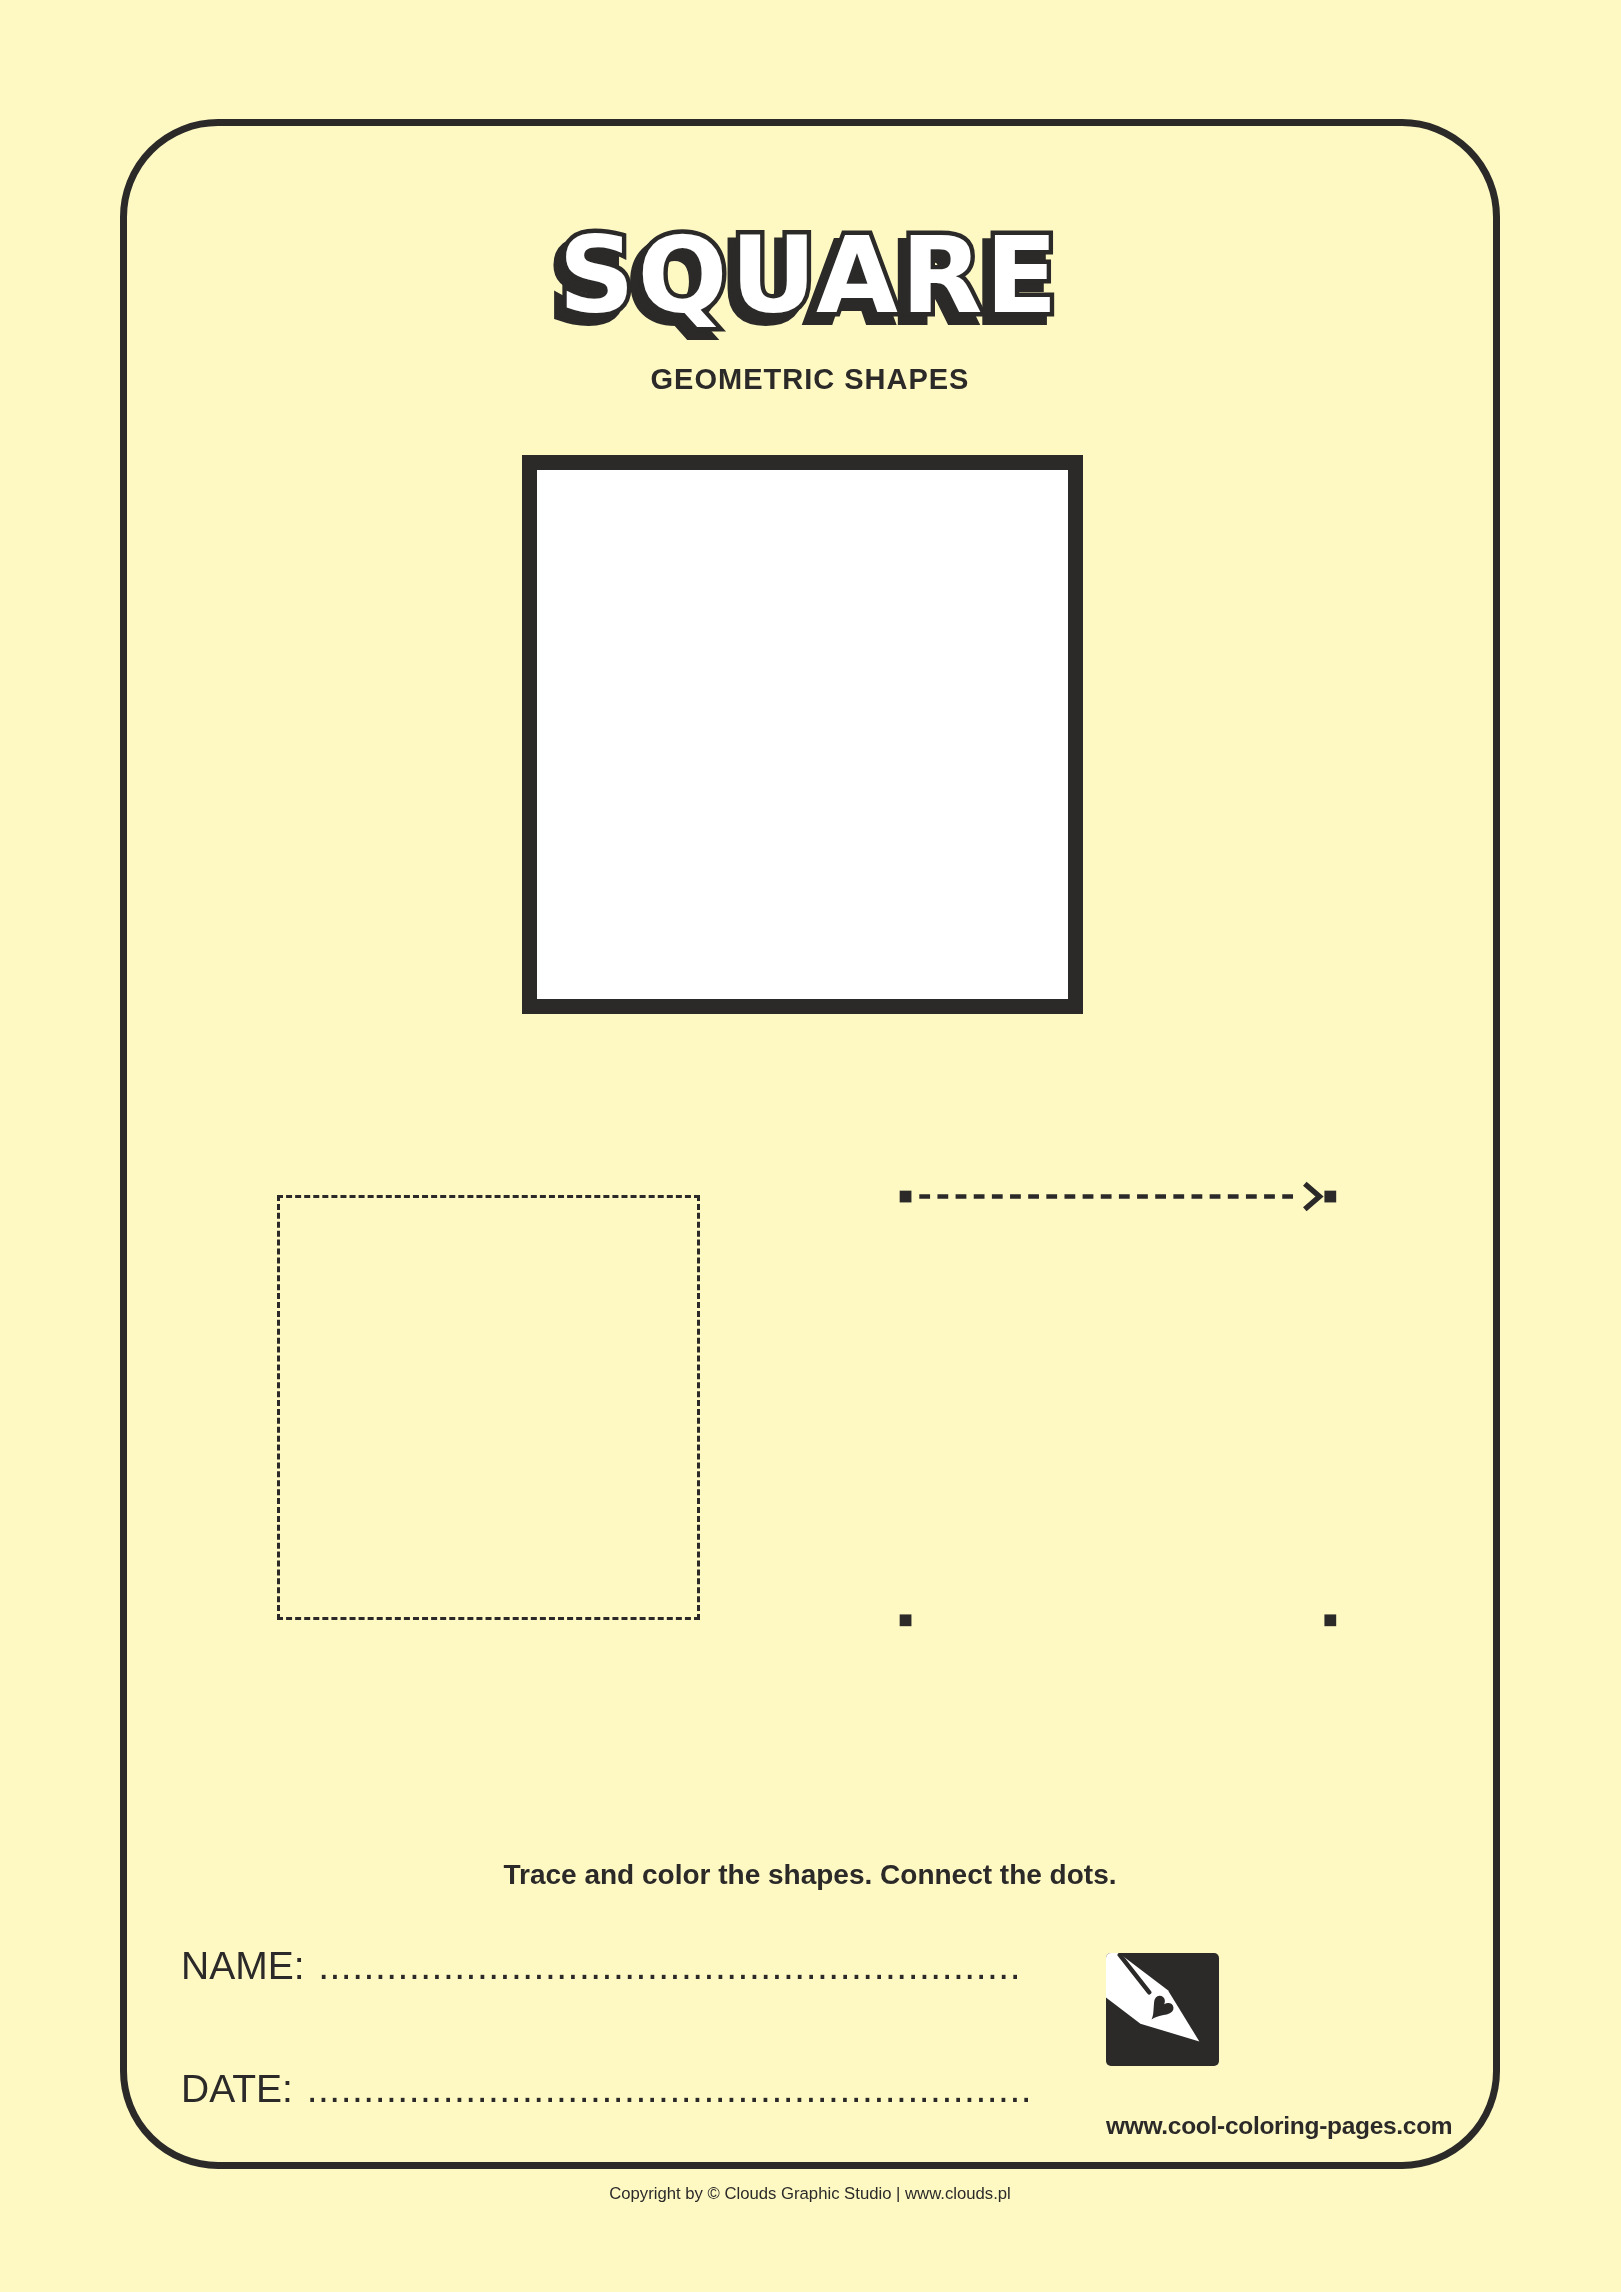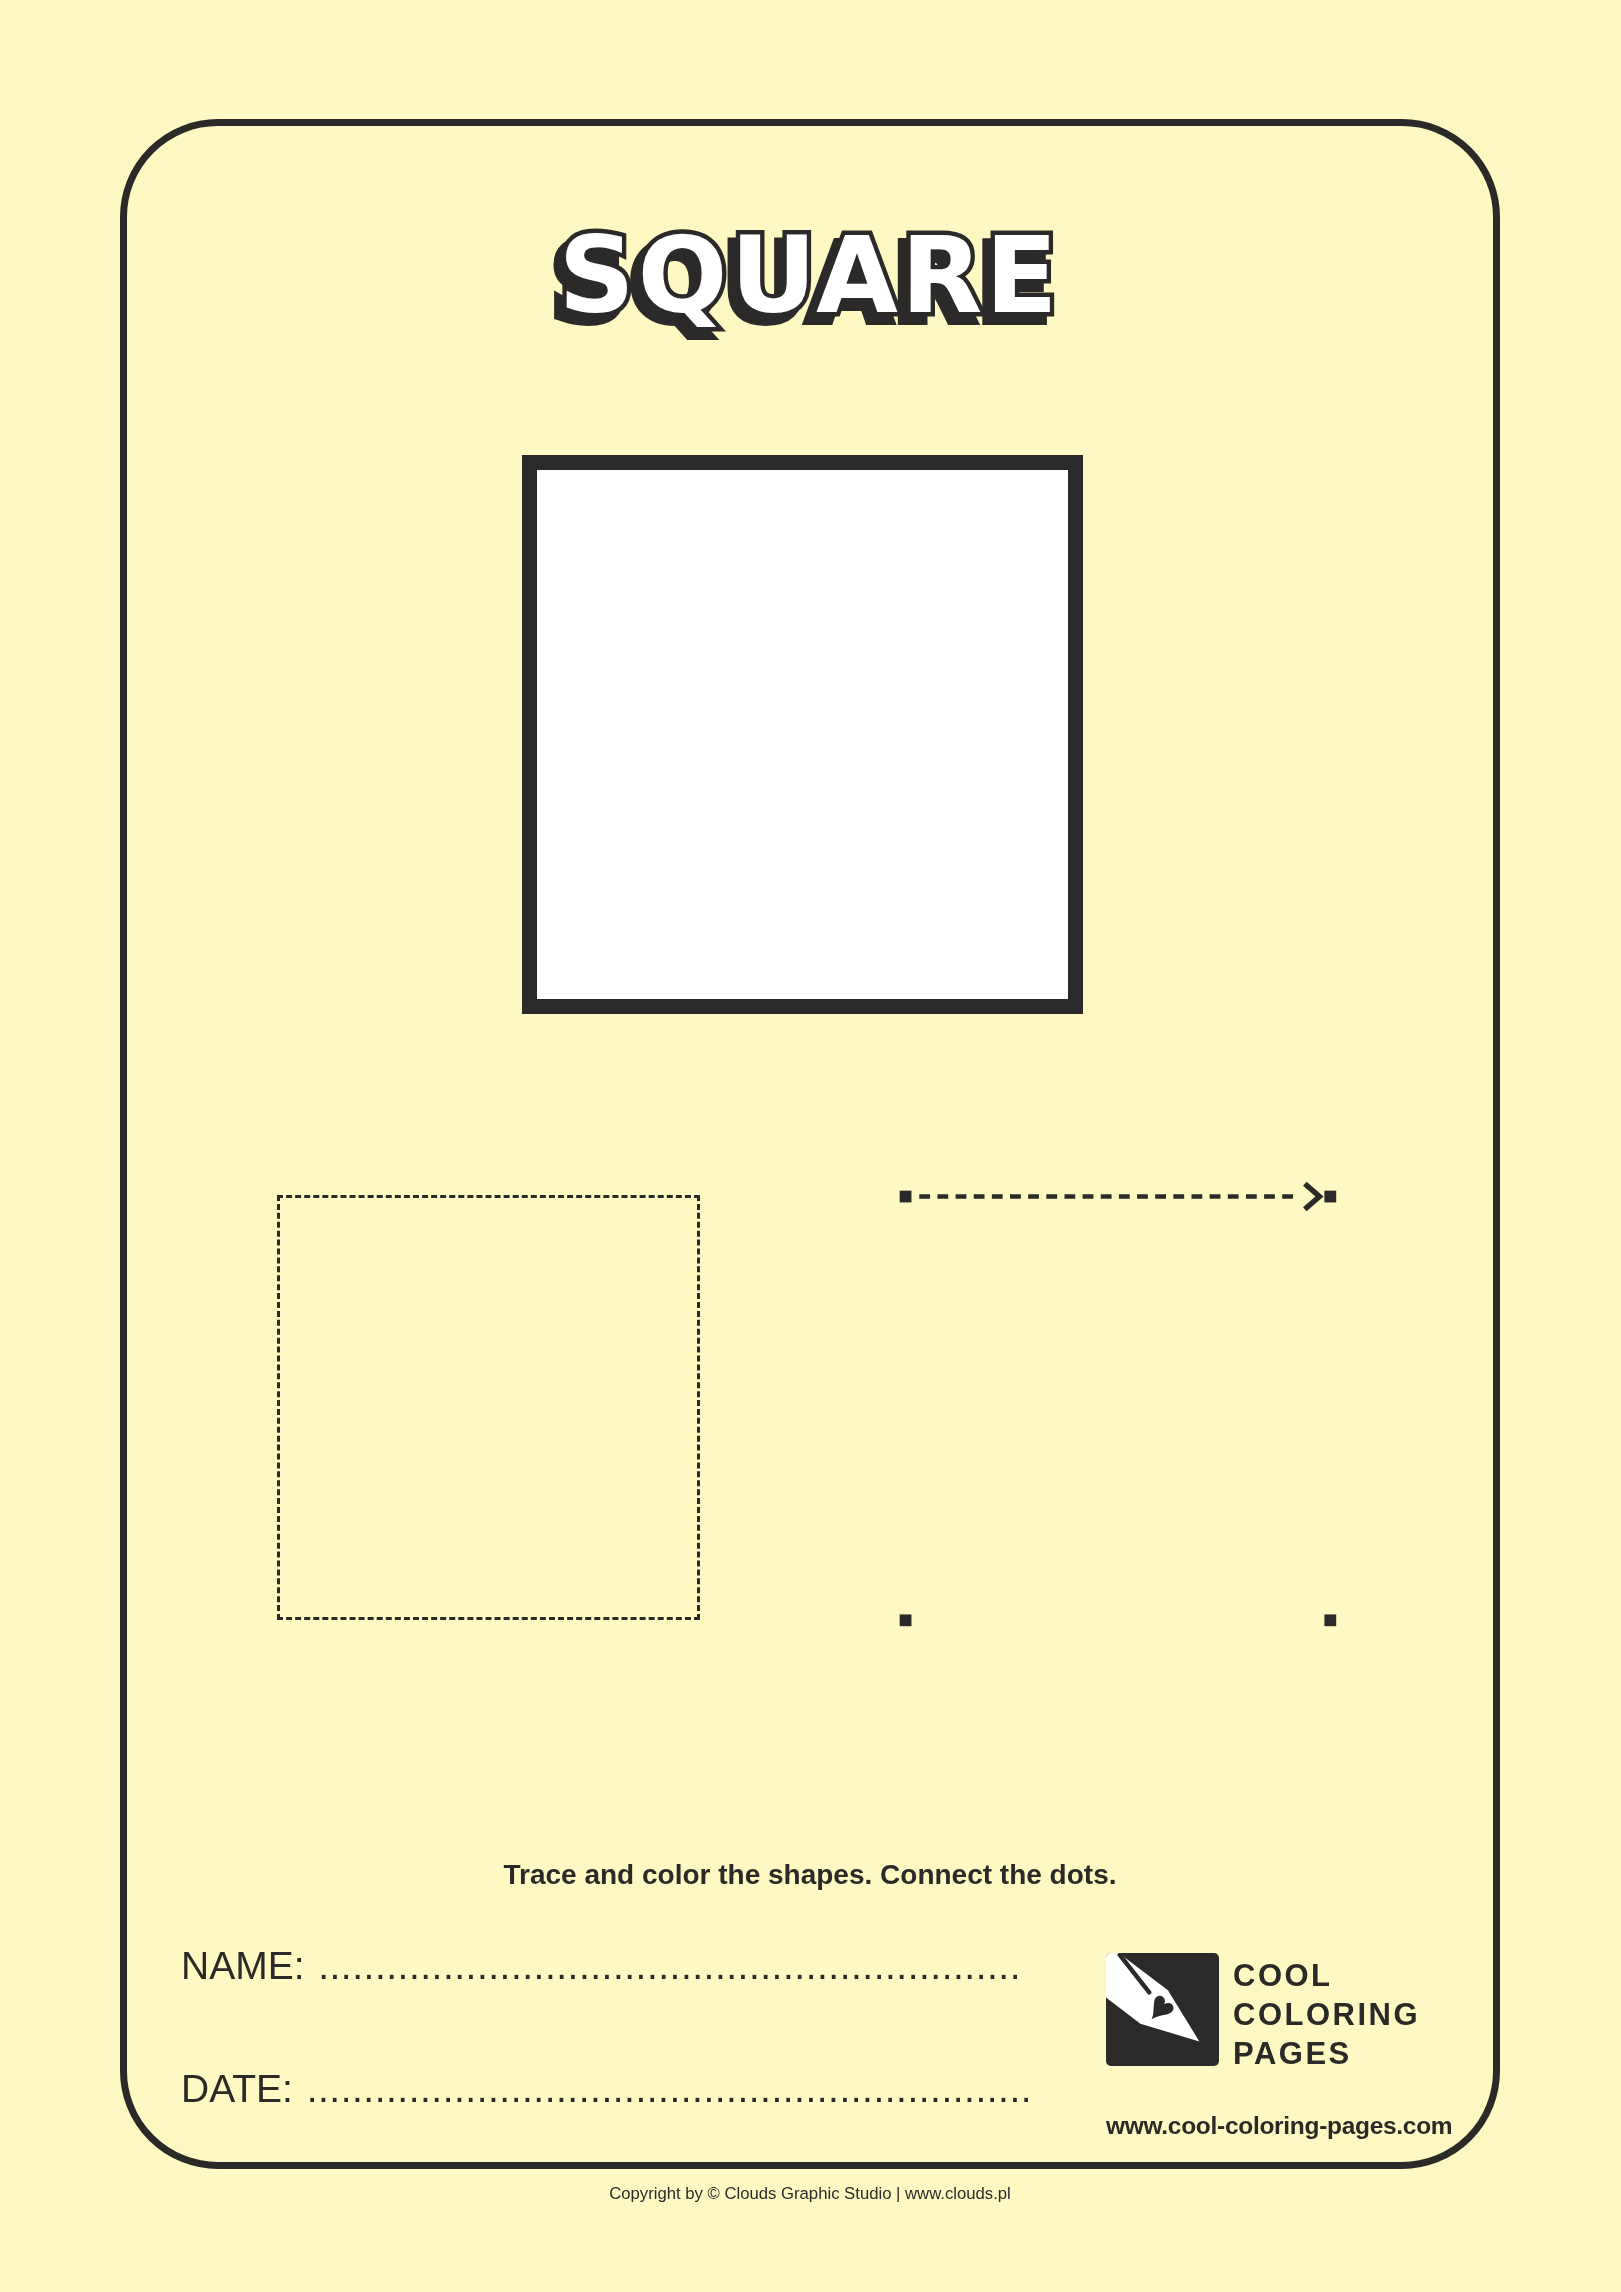--- a/index.html
+++ b/index.html
@@ -83,20 +83,21 @@
 
 <div class="canvas">
 
   <div class="abs page-border"></div>
 
   <svg class="abs title-wrap" viewBox="0 0 740 175">
     <text x="362" y="130" text-anchor="middle" class="title-font" font-size="108" font-weight="bold" letter-spacing="3" fill="#2b2a29" stroke="#2b2a29" stroke-width="10" paint-order="stroke">SQUARE</text>
     <text x="370" y="122" text-anchor="middle" class="title-font" font-size="108" font-weight="bold" letter-spacing="3" fill="#ffffff" stroke="#2b2a29" stroke-width="9" paint-order="stroke">SQUARE</text>
   </svg>
 
+  <div class="abs subtitle">GEOMETRIC SHAPES</div>
 
   <div class="abs solid-square"></div>
 
   <div class="abs dashed-square"></div>
 
   <svg class="abs connect-dots" viewBox="0 0 474 472">
     <rect x="18" y="18" width="12" height="12" fill="#2b2a29"></rect>
     <rect x="451" y="18" width="12" height="12" fill="#2b2a29"></rect>
     <rect x="18" y="450" width="12" height="12" fill="#2b2a29"></rect>
     <rect x="451" y="450" width="12" height="12" fill="#2b2a29"></rect>
@@ -120,23 +121,18 @@
         </clipPath>
     </defs>
     <rect x="0" y="0" width="115" height="115" rx="5" fill="#2b2a29"></rect>
     <g clip-path="url(#logoClip)">
       <polygon points="-33,-35 63,38 95,90 35,72 -61,-1" fill="#ffffff"></polygon>
       <line x1="14" y1="2" x2="44" y2="40" stroke="#2b2a29" stroke-width="4.5" stroke-linecap="round"></line>
       <text x="57" y="71" text-anchor="middle" font-size="44" fill="#2b2a29" transform="rotate(40 57 55)">♥</text>
     </g>
   </svg>
 
-  <div class="abs logo-text">
-    <div>COOL</div>
-    <div>COLORING</div>
-    <div>PAGES</div>
-  </div>
   <div class="abs logo-site">www.cool-coloring-pages.com</div>
 
   <div class="abs footer">Copyright by © Clouds Graphic Studio | www.clouds.pl</div>
 
 </div>
 
 
 </body></html>

